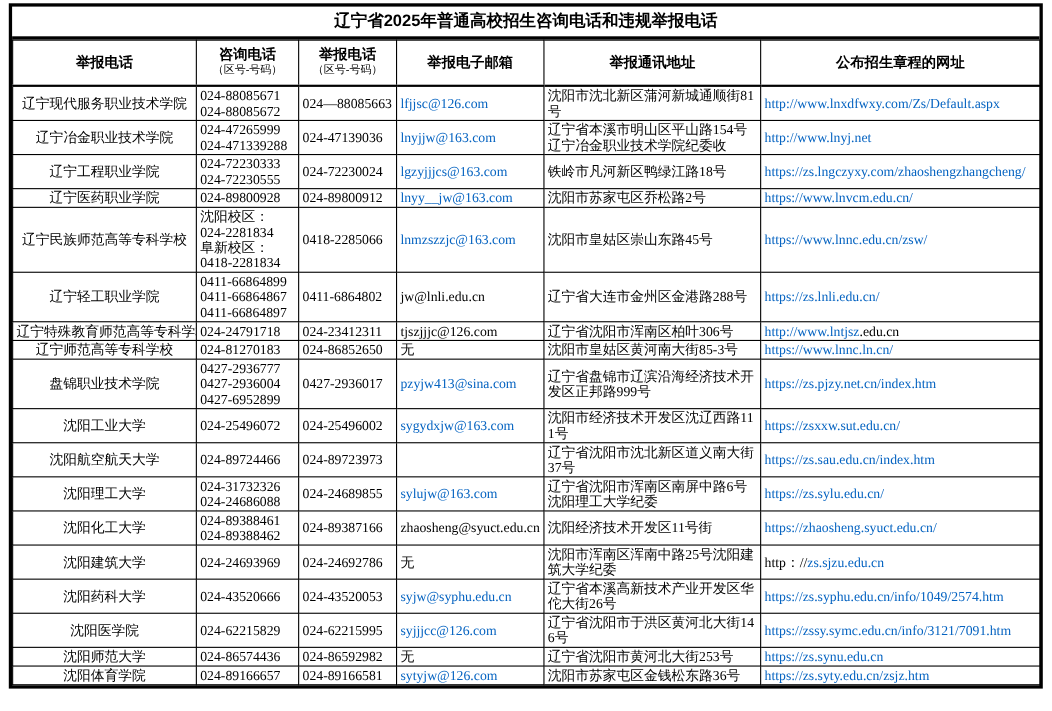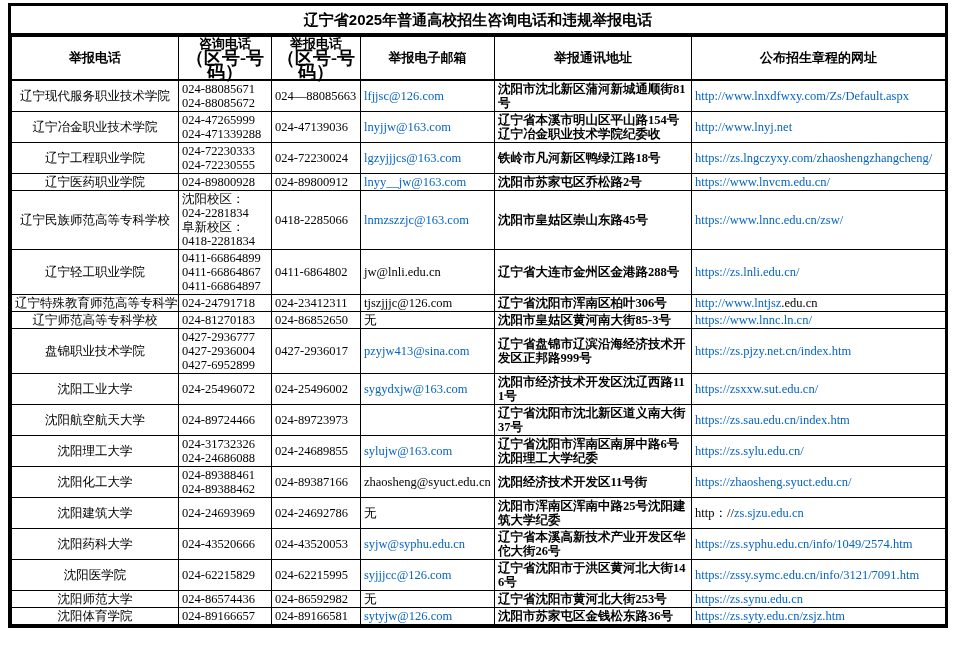--- a/index.html
+++ b/index.html
@@ -59,33 +59,33 @@
   td.c-phone {
     text-align: left;
     white-space: nowrap;
   }
   td.c-phone .phone-line { white-space: nowrap; }
   td.c-email {
     text-align: left;
     white-space: nowrap;
     overflow: visible;
   }
-  td.c-addr { text-align: left; word-break: break-all; font-weight: bold; }
+  td.c-addr { text-align: left; word-break: break-all; }
   td.c-url {
     text-align: left;
     font-size: 11.5px;
     white-space: nowrap;
     overflow: hidden;
   }
   a.lnk, span.lnk {
     color: #0563C1;
     cursor: pointer;
   }
   .plain { color: #000; text-decoration: none; }
-  .hdr-line2 { font-size: 18px; font-weight: bold; text-align: center; }
+  .hdr-line2 { font-size: 10px; font-weight: normal; text-align: center; }
 </style>
 </head>
 <body>
 
 <div class="page">
   <div class="title">辽宁省2025年普通高校招生咨询电话和违规举报电话</div>
   <table class="main">
     <colgroup>
       <col style="width:167px">
       <col style="width:93px">

